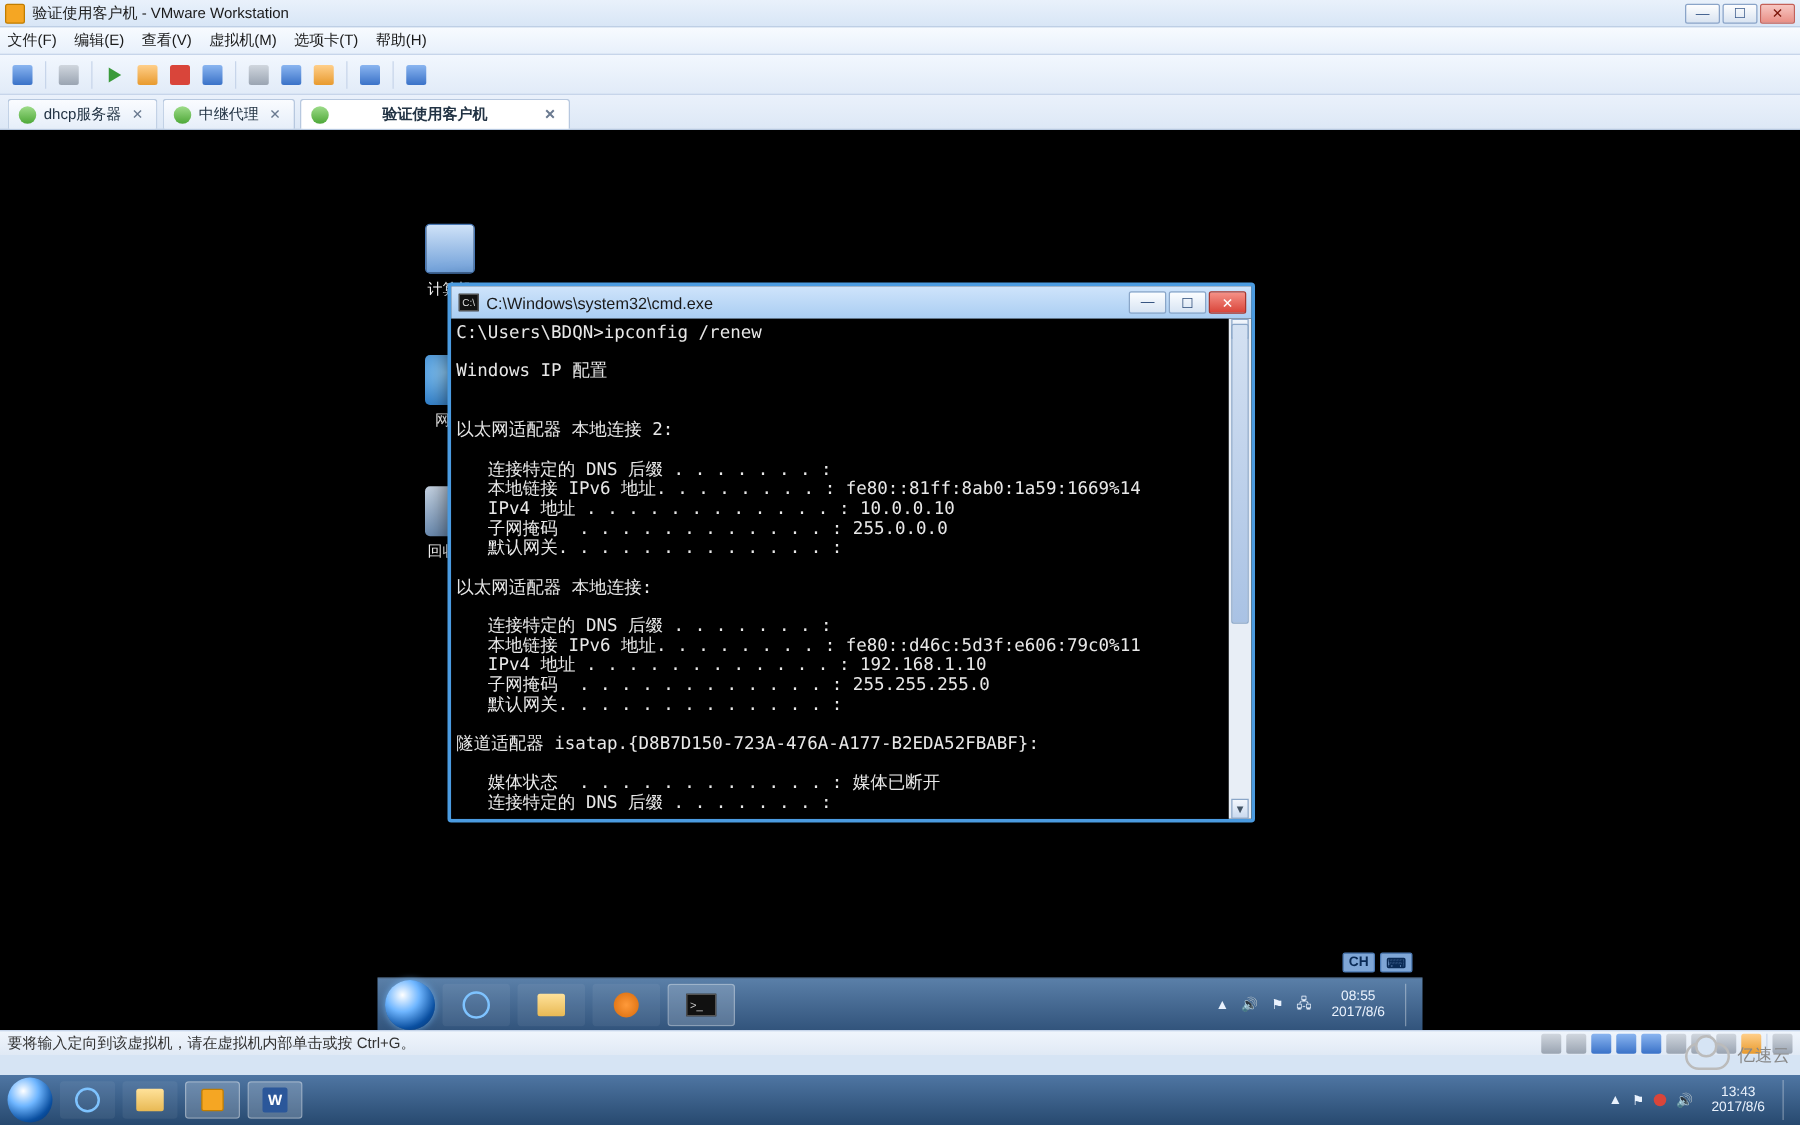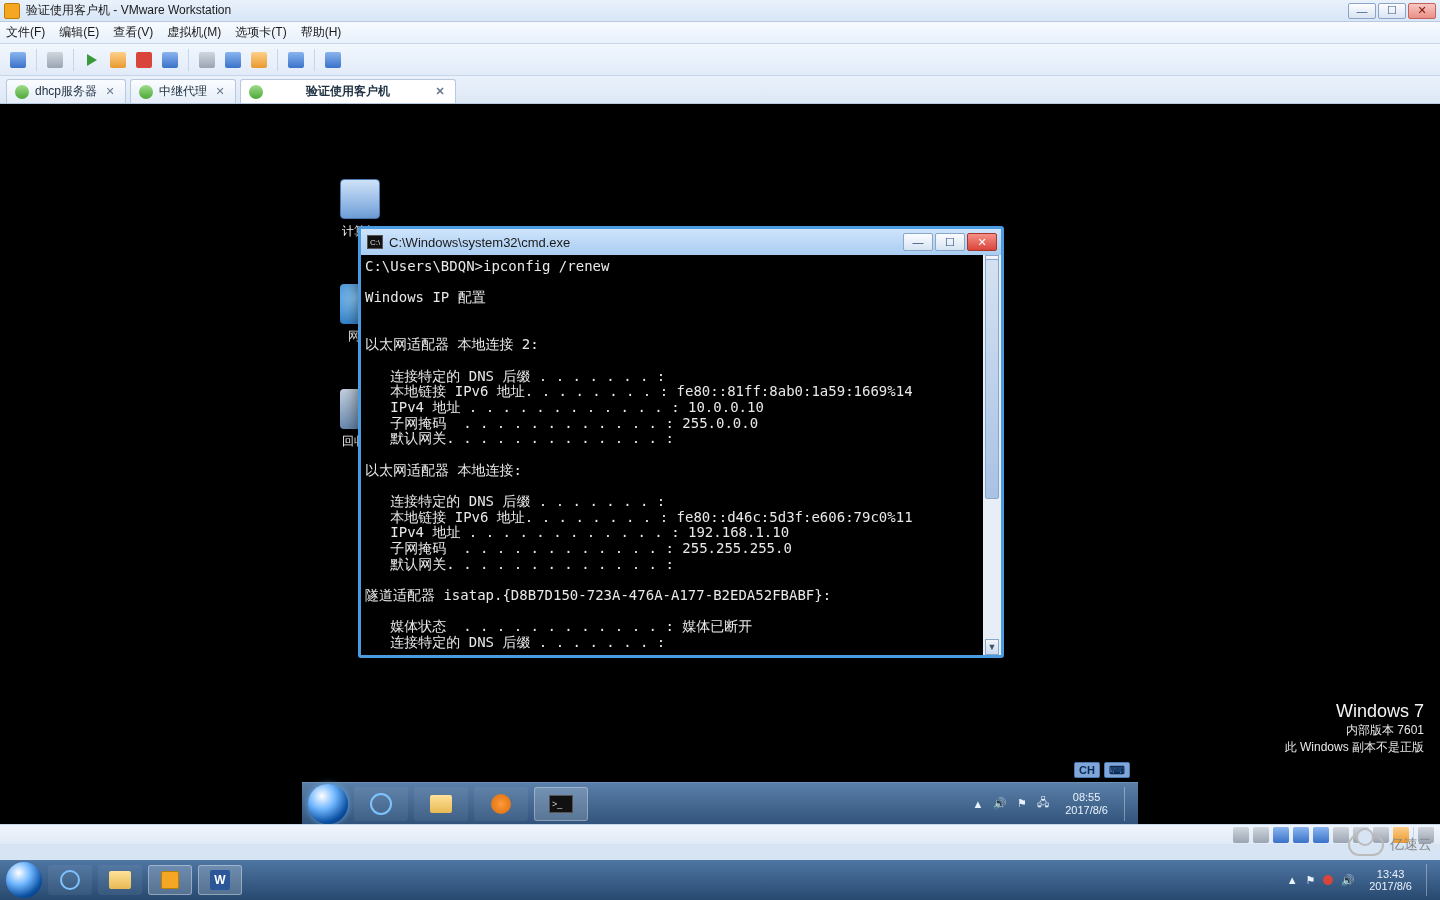--- a/index.html
+++ b/index.html
@@ -169,25 +169,20 @@
   </div>
   <div class="dicon" style="left:325px; top:180px;">
     <div class="img di-net"></div>
     <div>网络</div>
   </div>
   <div class="dicon" style="left:325px; top:285px;">
     <div class="img di-bin"></div>
     <div>回收站</div>
   </div>
 
-  <div class="watermark">
-    <div class="l1">Windows 7</div>
-    <div class="l2">内部版本 7601</div>
-    <div class="l3">此 Windows 副本不是正版</div>
-  </div>
 
   <div class="lang-box">
     <div class="lang-chip">CH</div>
     <div class="lang-chip">⌨</div>
   </div>
 
   <div class="cmdwin">
     <div class="cmd-titlebar">
       <div class="cmd-ico">C:\</div>
       <span class="ttl">C:\Windows\system32\cmd.exe</span>
@@ -253,20 +248,21 @@
         <div>08:55</div>
         <div>2017/8/6</div>
       </div>
       <div style="width:8px;height:34px;border-left:1px solid rgba(255,255,255,.35)"></div>
     </div>
   </div>
 
 </div>
 
 <div class="vm-status">
+  <span>要将输入定向到该虚拟机，请在虚拟机内部单击或按 Ctrl+G。</span>
   <div class="right-icons">
     <div class="sico ic-grey"></div>
     <div class="sico ic-grey"></div>
     <div class="sico ic-blue"></div>
     <div class="sico ic-blue"></div>
     <div class="sico ic-blue"></div>
     <div class="sico ic-grey"></div>
     <div class="sico ic-grey"></div>
     <div class="sico ic-grey"></div>
     <div class="sico ic-orange"></div>

